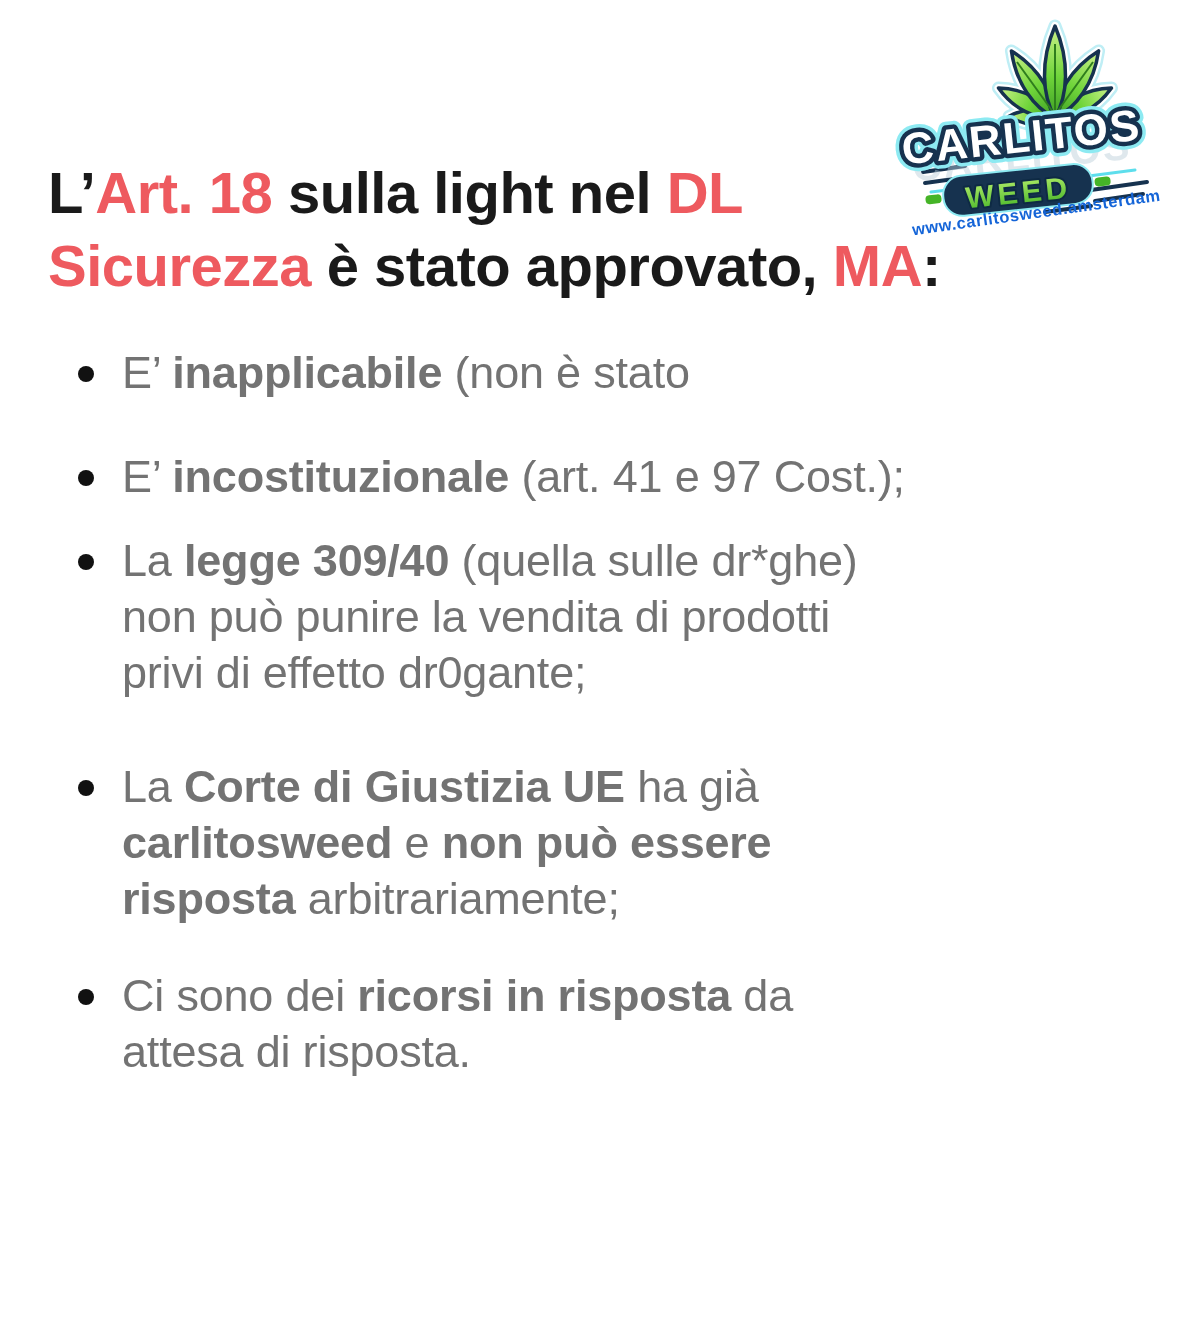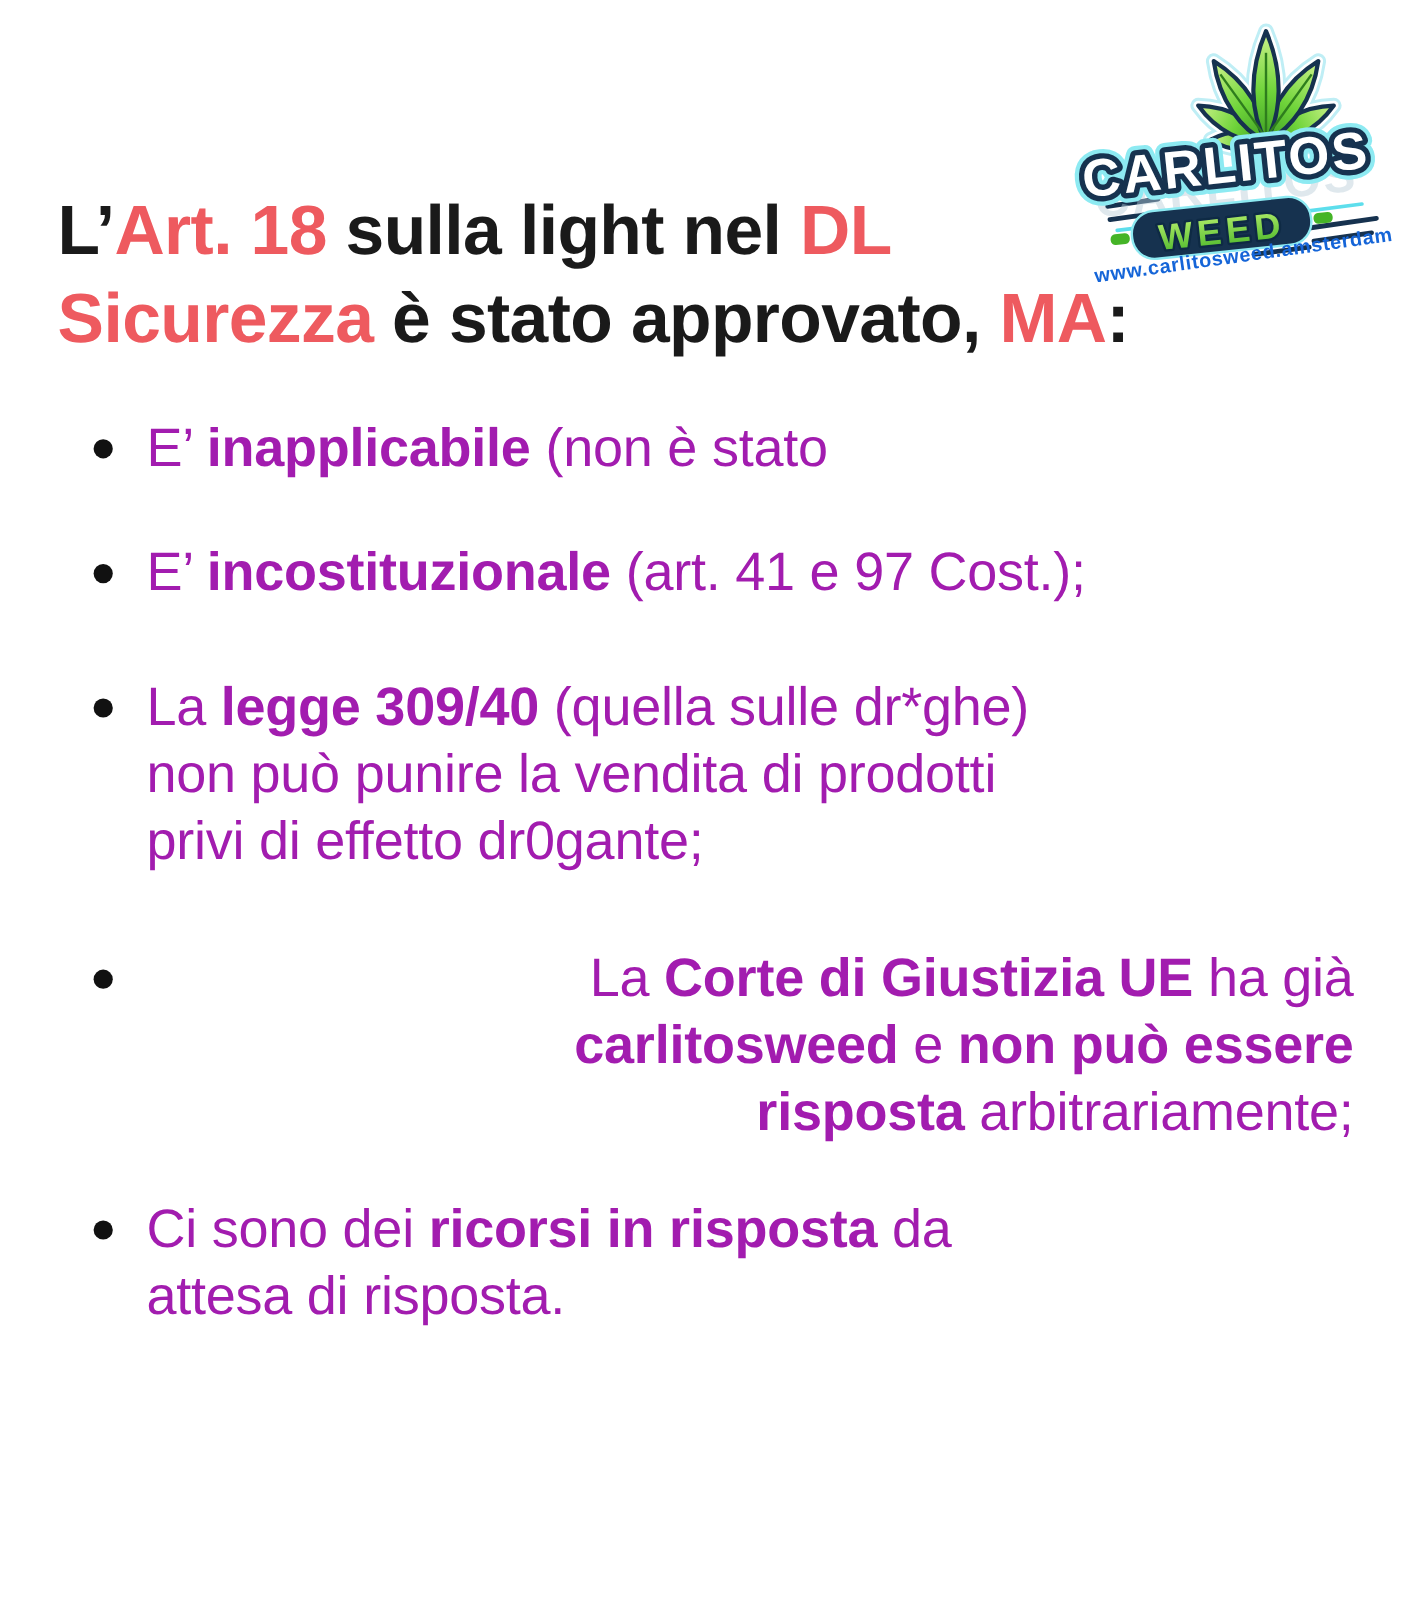--- a/index.html
+++ b/index.html
@@ -30,28 +30,28 @@
 
   
   .bullets{
     position:absolute;
     left:78px;top:345px;
     width:1050px;
     list-style:none;margin:0;padding:0;
     font-size:45px;
     line-height:56px;
     font-weight:400;
-    color:#a21caf;
+    color:#737373;
     letter-spacing:-0.2px;
   }
   .bullets li{display:flex;align-items:flex-start;}
   .bullets li:nth-child(1){margin-bottom:48px;}
-  .bullets li:nth-child(2){margin-bottom:56px;}
+  .bullets li:nth-child(2){margin-bottom:28px;}
   .bullets li:nth-child(3){margin-bottom:58px;}
-  .bullets li:nth-child(4){margin-bottom:41px;text-align:right;}
+  .bullets li:nth-child(4){margin-bottom:41px;}
   .dot{
     flex:0 0 16px;
     width:16px;height:16px;
     margin-top:21px;
     margin-right:28px;
     border-radius:50%;
     background:#111;
   }
   .btext{flex:1;}
   .btext .line{white-space:nowrap;}

